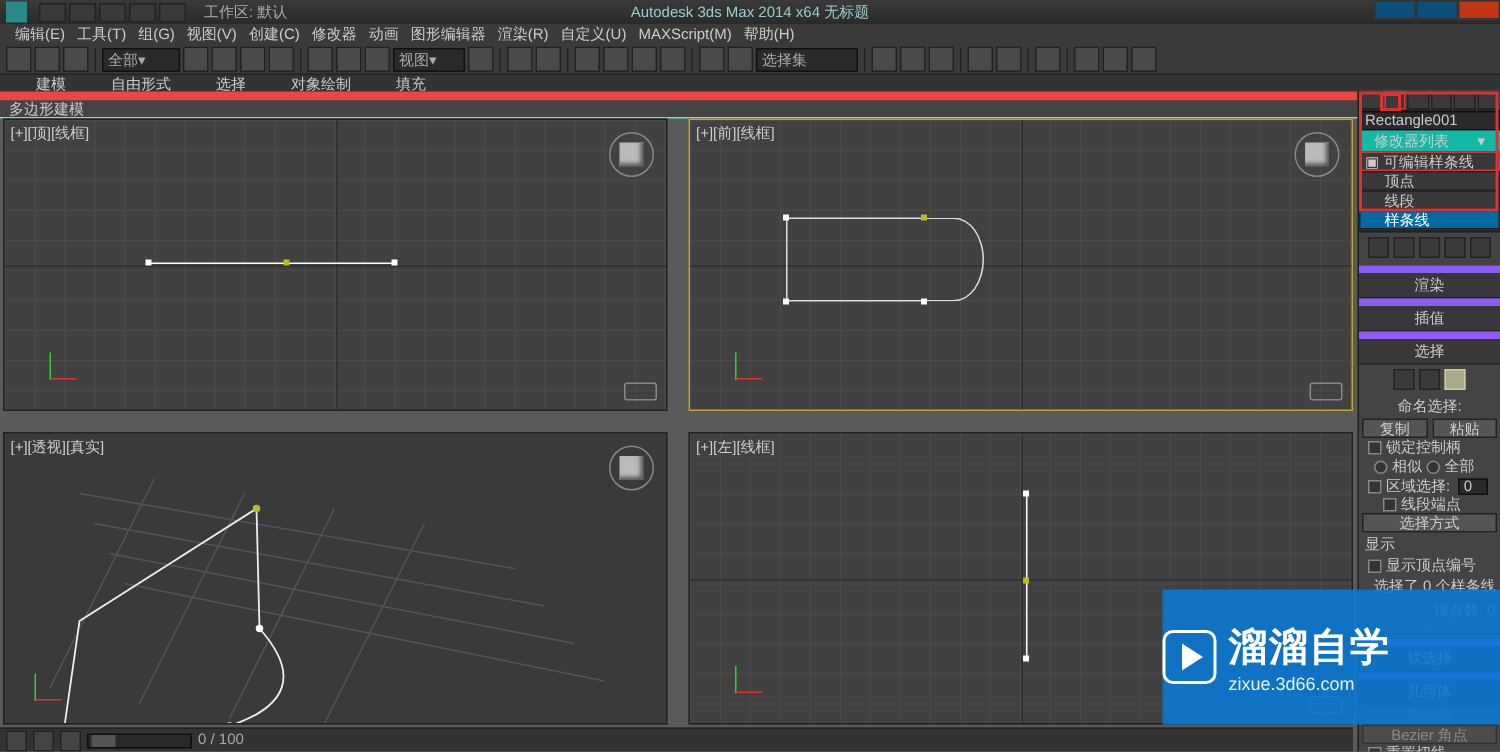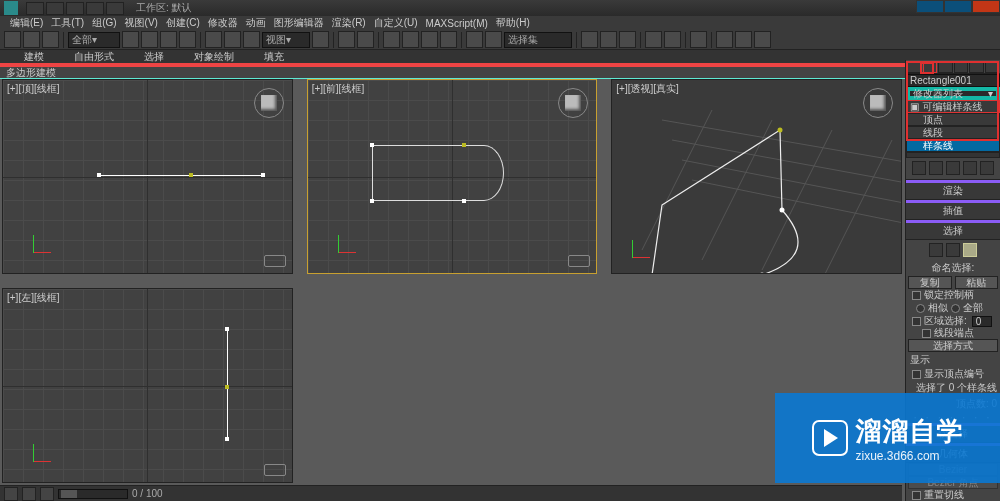--- a/index.html
+++ b/index.html
@@ -22,26 +22,26 @@
 .menubar { height: 14px; background: #3a3a3a; display: flex; align-items: center; padding-left: 10px; gap: 8px; }
 .menu-item { color: #ccc; font-size: 10px; }
 
 
 .toolbar-row { height: 20px; background: #3a3a3a; border-bottom: 1px solid #222; display: flex; align-items: center; padding: 1px 4px; gap: 2px; }
 .tb-btn { width: 17px; height: 17px; background: #4a4a4a; border: 1px solid #222; display: inline-block; }
 .tb-sep { width: 1px; height: 16px; background: #222; margin: 0 2px; }
 .tb-combo { height: 16px; background: #2a2a2a; border: 1px solid #111; color: #aaa; padding: 0 3px; font-size: 10px; display: flex; align-items: center; }
 
 
-.ribbon-tabs { height: 17px; background: #333; border-bottom: 4px solid #ef4444; display: flex; align-items: center; gap: 30px; padding-left: 24px; font-size: 10px; }
+.ribbon-tabs { height: 17px; background: #333; border-bottom: 6px solid #ef4444; display: flex; align-items: center; gap: 30px; padding-left: 24px; font-size: 10px; }
 .ribbon-tab { color: #ccc; }
 .ribbon-content { height: 12px; background: #444; border-bottom: 1px solid #5eead4; padding-left: 6px; font-size: 10px; color: #ccc; display:flex; align-items:center;}
 
 
-.viewports { position: absolute; top: 79px; left: 2px; right: 98px; bottom: 18px; display: grid; grid-template-columns: 1fr 1fr 1fr; grid-template-rows: 1fr 1fr; gap: 14px; }
+.viewports { position: absolute; top: 79px; left: 2px; right: 98px; bottom: 18px; display: grid; grid-template-columns: 1fr 1fr; grid-template-rows: 1fr 1fr; gap: 14px; }
 .vp { background: #414141; border: 1px solid #222; position: relative; overflow: hidden; }
 .vp.active { border: 1px solid #c8a030; }
 .vp-label { position: absolute; top: 2px; left: 4px; color: #ccc; font-size: 10px; pointer-events: none; }
 .vp-grid { position: absolute; inset: 0; background-image:
   linear-gradient(#4b4b4b 1px, transparent 1px),
   linear-gradient(90deg, #4b4b4b 1px, transparent 1px); background-size: 20px 20px; }
 .vp-axis-x { position: absolute; left: 0; right: 0; top: 50%; height: 1px; background: #2f2f2f; }
 .vp-axis-y { position: absolute; top: 0; bottom: 0; left: 50%; width: 1px; background: #2f2f2f; }
 .vp-gizmo { position: absolute; left: 30px; bottom: 20px; width: 20px; height: 20px; }
 .vp-gizmo .ax-x { position: absolute; left: 0; bottom: 0; width: 18px; height: 1px; background: #d33; }
@@ -49,27 +49,27 @@
 .vp-cube { position: absolute; top: 8px; right: 8px; width: 30px; height: 30px; border: 1px solid #888; border-radius: 50%; display:flex; align-items:center; justify-content:center; }
 .vp-cube-inner { width: 16px; height: 16px; background: #bbb; box-shadow: inset -2px -2px 3px #555; }
 .vp-bookmark { position: absolute; bottom: 6px; right: 6px; width: 22px; height: 12px; border:1px solid #888; border-radius:2px; }
 
 
 .rightcol { position: absolute; top: 60px; right: 0; width: 95px; bottom: 0; background: #444; border-left: 1px solid #222; display:flex; flex-direction:column; }
 .rc-tabs { height: 14px; display:flex; gap:1px; padding:1px; border-bottom:1px solid #222;}
 .rc-tab { flex:1; height:12px; background:#3a3a3a; border:1px solid #222;}
 .rc-tab.sel { border:1px solid #d33; }
 .rc-field { background:#2a2a2a; border:1px solid #111; color:#ccc; padding:1px 3px; font-size:10px; height:13px; display:flex; align-items:center;}
-.rc-dd { background:#2a2a2a; border:4px solid #14b8a6; height:13px; display:flex; align-items:center; padding:0 3px; font-size:10px; color:#ccc; justify-content:space-between;}
+.rc-dd { background:#2a2a2a; border:7px solid #14b8a6; height:13px; display:flex; align-items:center; padding:0 3px; font-size:10px; color:#ccc; justify-content:space-between;}
 .rc-group-hdr { height:13px; background:#393939; border:1px solid #222; font-size:10px; display:flex; align-items:center; padding:0 3px; position:relative;}
 .rc-group-hdr.hl { border: 1px solid #d33; }
 .rc-group-hdr.sel { background:#0369a1; color:#fff;}
 .rc-row { display:flex; align-items:center; height:14px; padding:0 2px; gap:3px; font-size:10px;}
 .rc-btn { flex:1; background:#555; border:1px solid #222; text-align:center; font-size:10px; height:13px; display:flex; align-items:center; justify-content:center;}
-.rc-roll-hdr { background:#383838; border-top:3px solid #8b5cf6; border-bottom:1px solid #222; text-align:center; font-size:10px; padding:1px 0;}
+.rc-roll-hdr { background:#383838; border-top:5px solid #8b5cf6; border-bottom:1px solid #222; text-align:center; font-size:10px; padding:1px 0;}
 .rc-check { display:flex; align-items:center; gap:3px; font-size:10px; padding-left:6px; height:12px;}
 .rc-box { width:9px; height:9px; border:1px solid #888; background:#333; }
 .rc-radio { width:9px; height:9px; border:1px solid #888; border-radius:50%; background:#333; }
 .rc-icon-strip { display:flex; gap:3px; padding:3px; justify-content:center;}
 .rc-icn { width:14px; height:14px; background:#3a3a3a; border:1px solid #222;}
 .rc-icn.on { background:#aa8; border-color:#cc9;}
 .rc-text-s { font-size:10px; text-align:center; padding:1px 0; color:#ccc;}
 .rc-area { background:#333; border:1px solid #222; height: 35px; }
 .rc-divider { height:1px; background:#222; margin: 1px 0;}
 .rc-sep-dot { text-align:center; color:#ccc; font-size:10px; letter-spacing:3px;}
@@ -83,21 +83,21 @@
 
 
 .spline-rect { position:absolute; border:1px solid #ddd; }
 .spline-arc { position:absolute; border:1px solid #ddd; border-left:none; border-radius: 0 50% 50% 0 / 0 50% 50% 0;}
 .vertex { position:absolute; width:4px; height:4px; background:#fff; transform:translate(-50%,-50%);}
 .vertex.sel { background:#bb2;}
 .line-h { position:absolute; height:1px; background:#fff;}
 .line-v { position:absolute; width:1px; background:#fff;}
 
 
-.watermark { position:absolute; right:0; bottom:18px; width:225px; height:90px; background:rgba(10,120,210,.9); display:flex; align-items:center; justify-content:center; gap:8px; color:#fff;}
+.watermark { position:absolute; right:0; bottom:18px; width:225px; height:90px; background:rgba(10,120,210,.9); display:flex; align-items:center; justify-content:flex-start; gap:8px; color:#fff;}
 .wm-icon { width:36px; height:36px; border:2px solid #fff; border-radius:7px; display:flex; align-items:center; justify-content:center;}
 .wm-tri { width:0; height:0; border-left:14px solid #fff; border-top:9px solid transparent; border-bottom:9px solid transparent; margin-left:3px;}
 .wm-txt-main { font-size:26px; font-weight:bold; letter-spacing:1px;}
 .wm-txt-sub { font-size:12px; opacity:.9;}
 
 
 .redbox { position:absolute; border:2px solid #e03030; pointer-events:none;}
 </style>
 </head>
 <body>
@@ -105,20 +105,21 @@
 <div class="titlebar">
   <div class="titlebar-logo"></div>
   <div class="titlebar-qat">
     <div class="qat-btn"></div>
     <div class="qat-btn"></div>
     <div class="qat-btn"></div>
     <div class="qat-btn"></div>
     <div class="qat-btn"></div>
   </div>
   <span class="titlebar-ws">工作区: 默认</span>
+  <span class="titlebar-title">Autodesk 3ds Max 2014 x64  无标题</span>
   <div class="win-controls">
     <div class="win-btn win-min"></div>
     <div class="win-btn win-max"></div>
     <div class="win-btn win-close"></div>
   </div>
 </div>
 
 <div class="menubar">
   <span class="menu-item">编辑(E)</span>
   <span class="menu-item">工具(T)</span>

